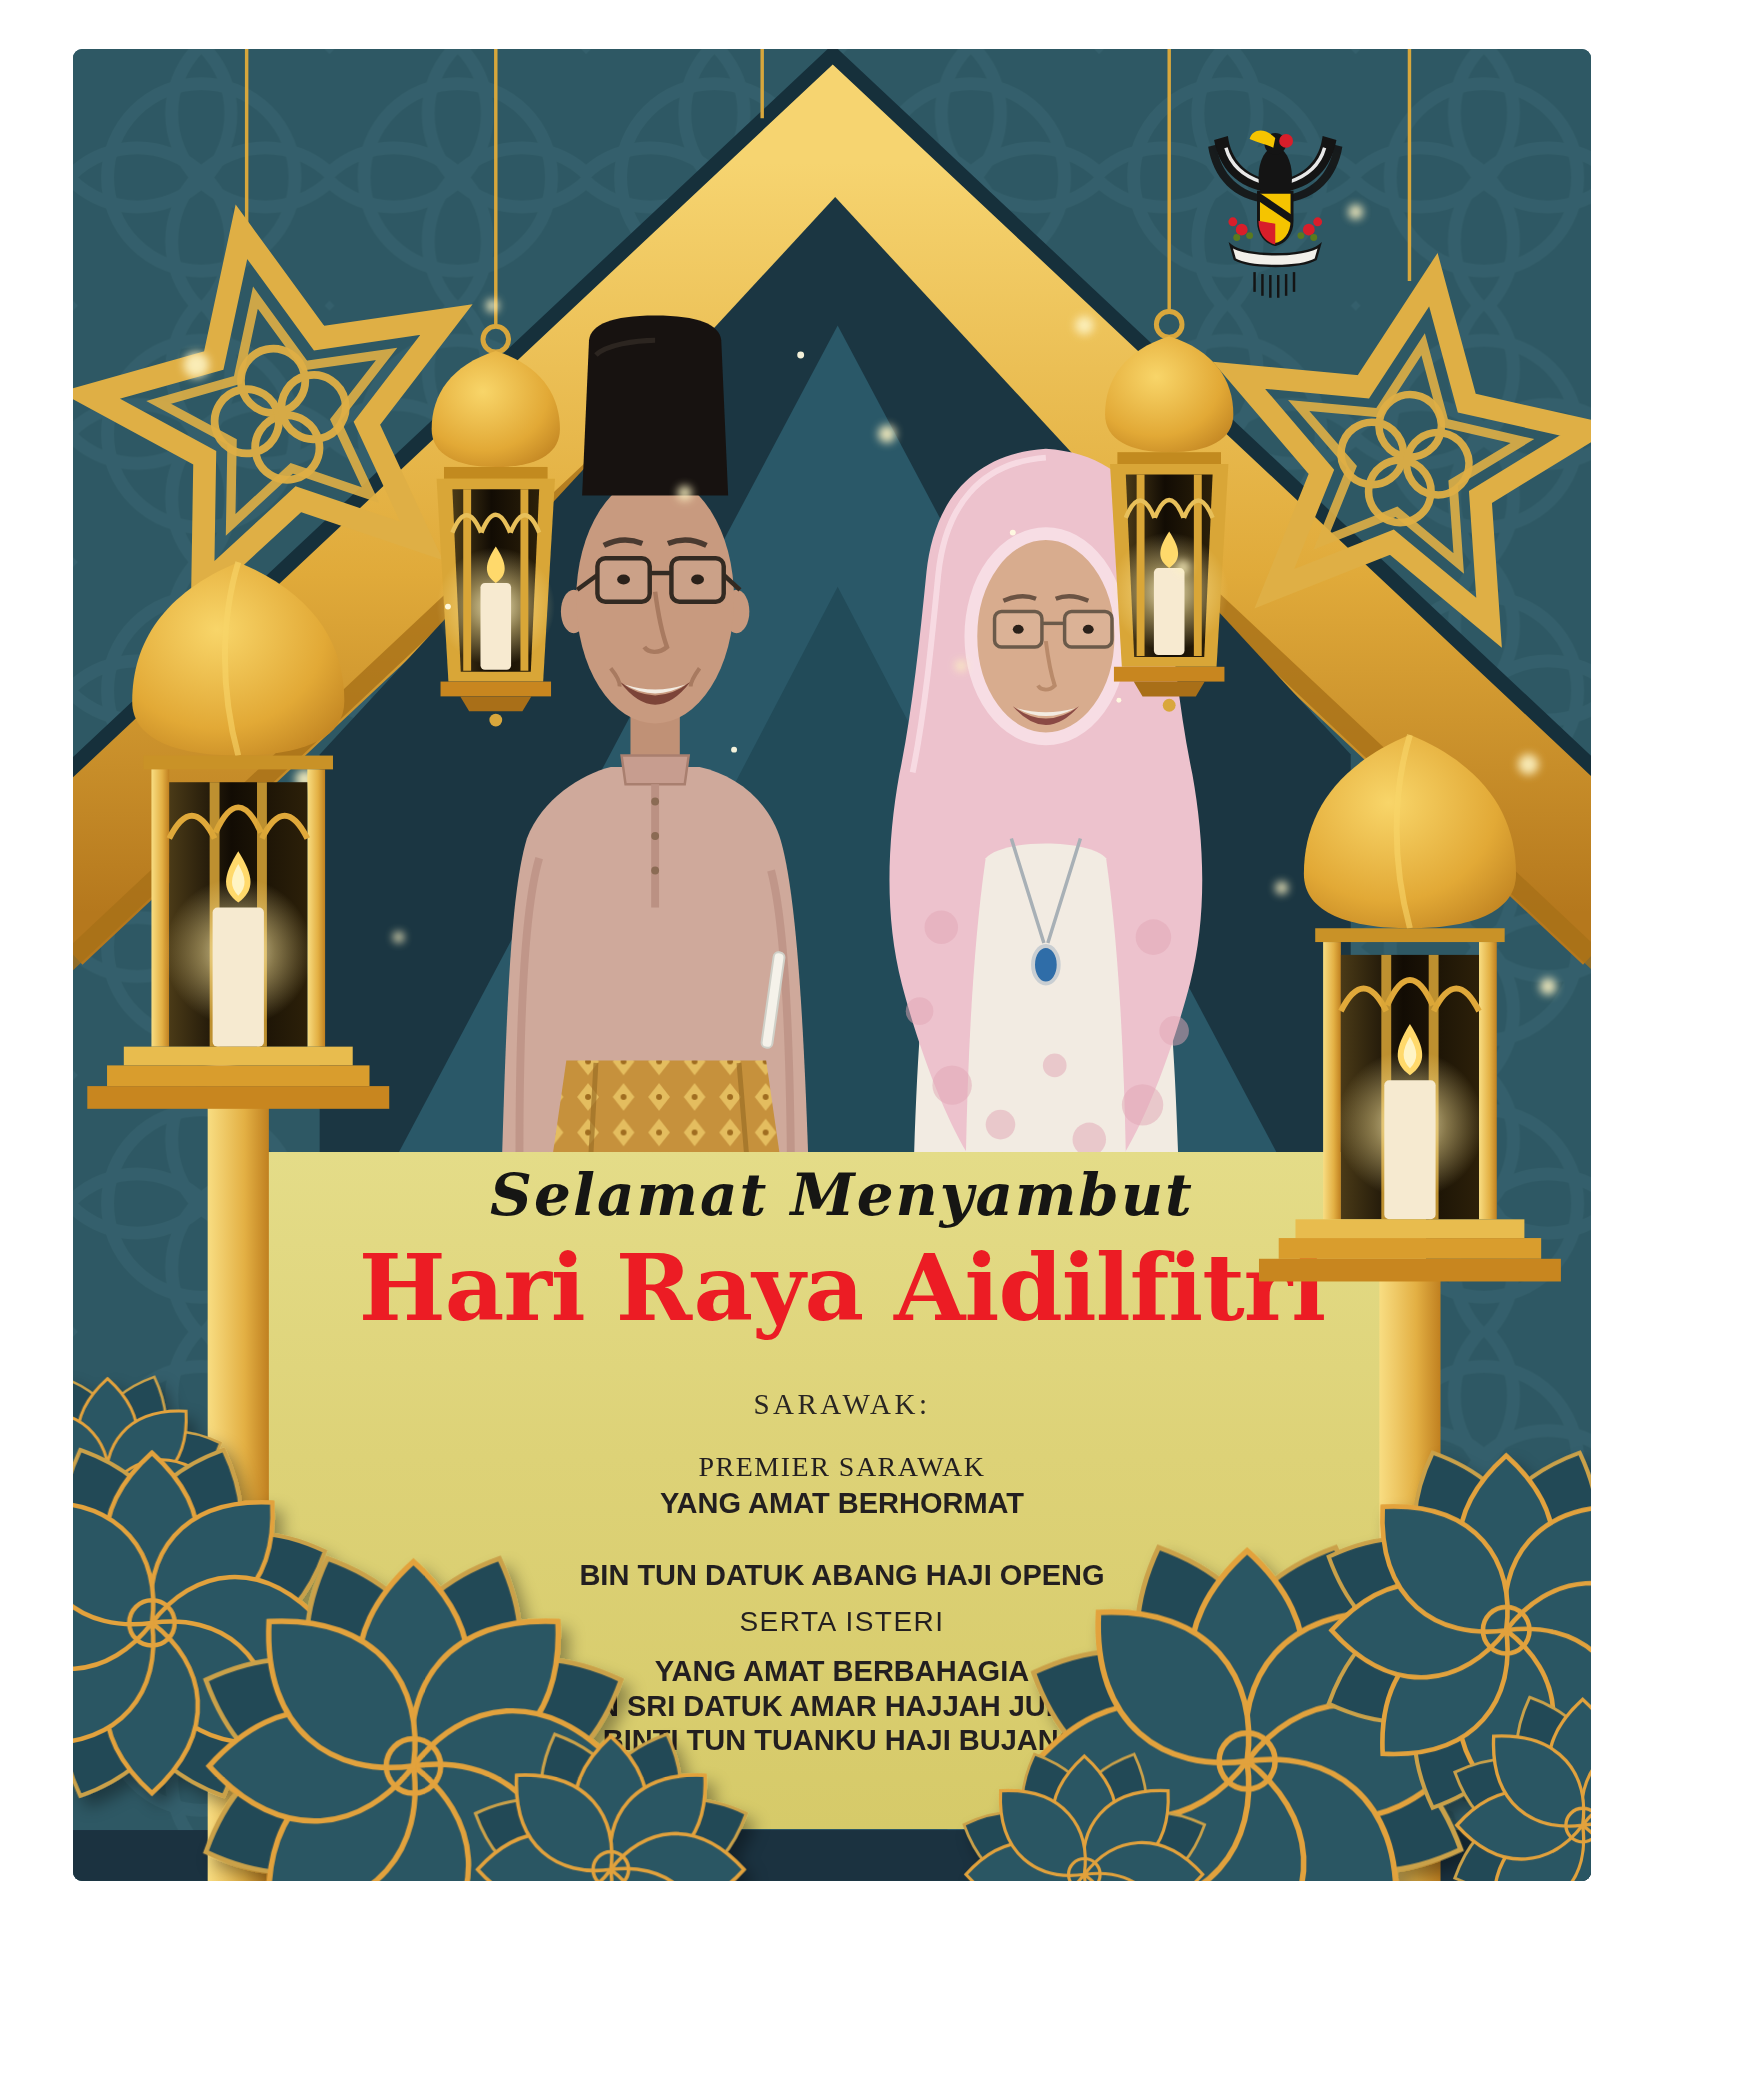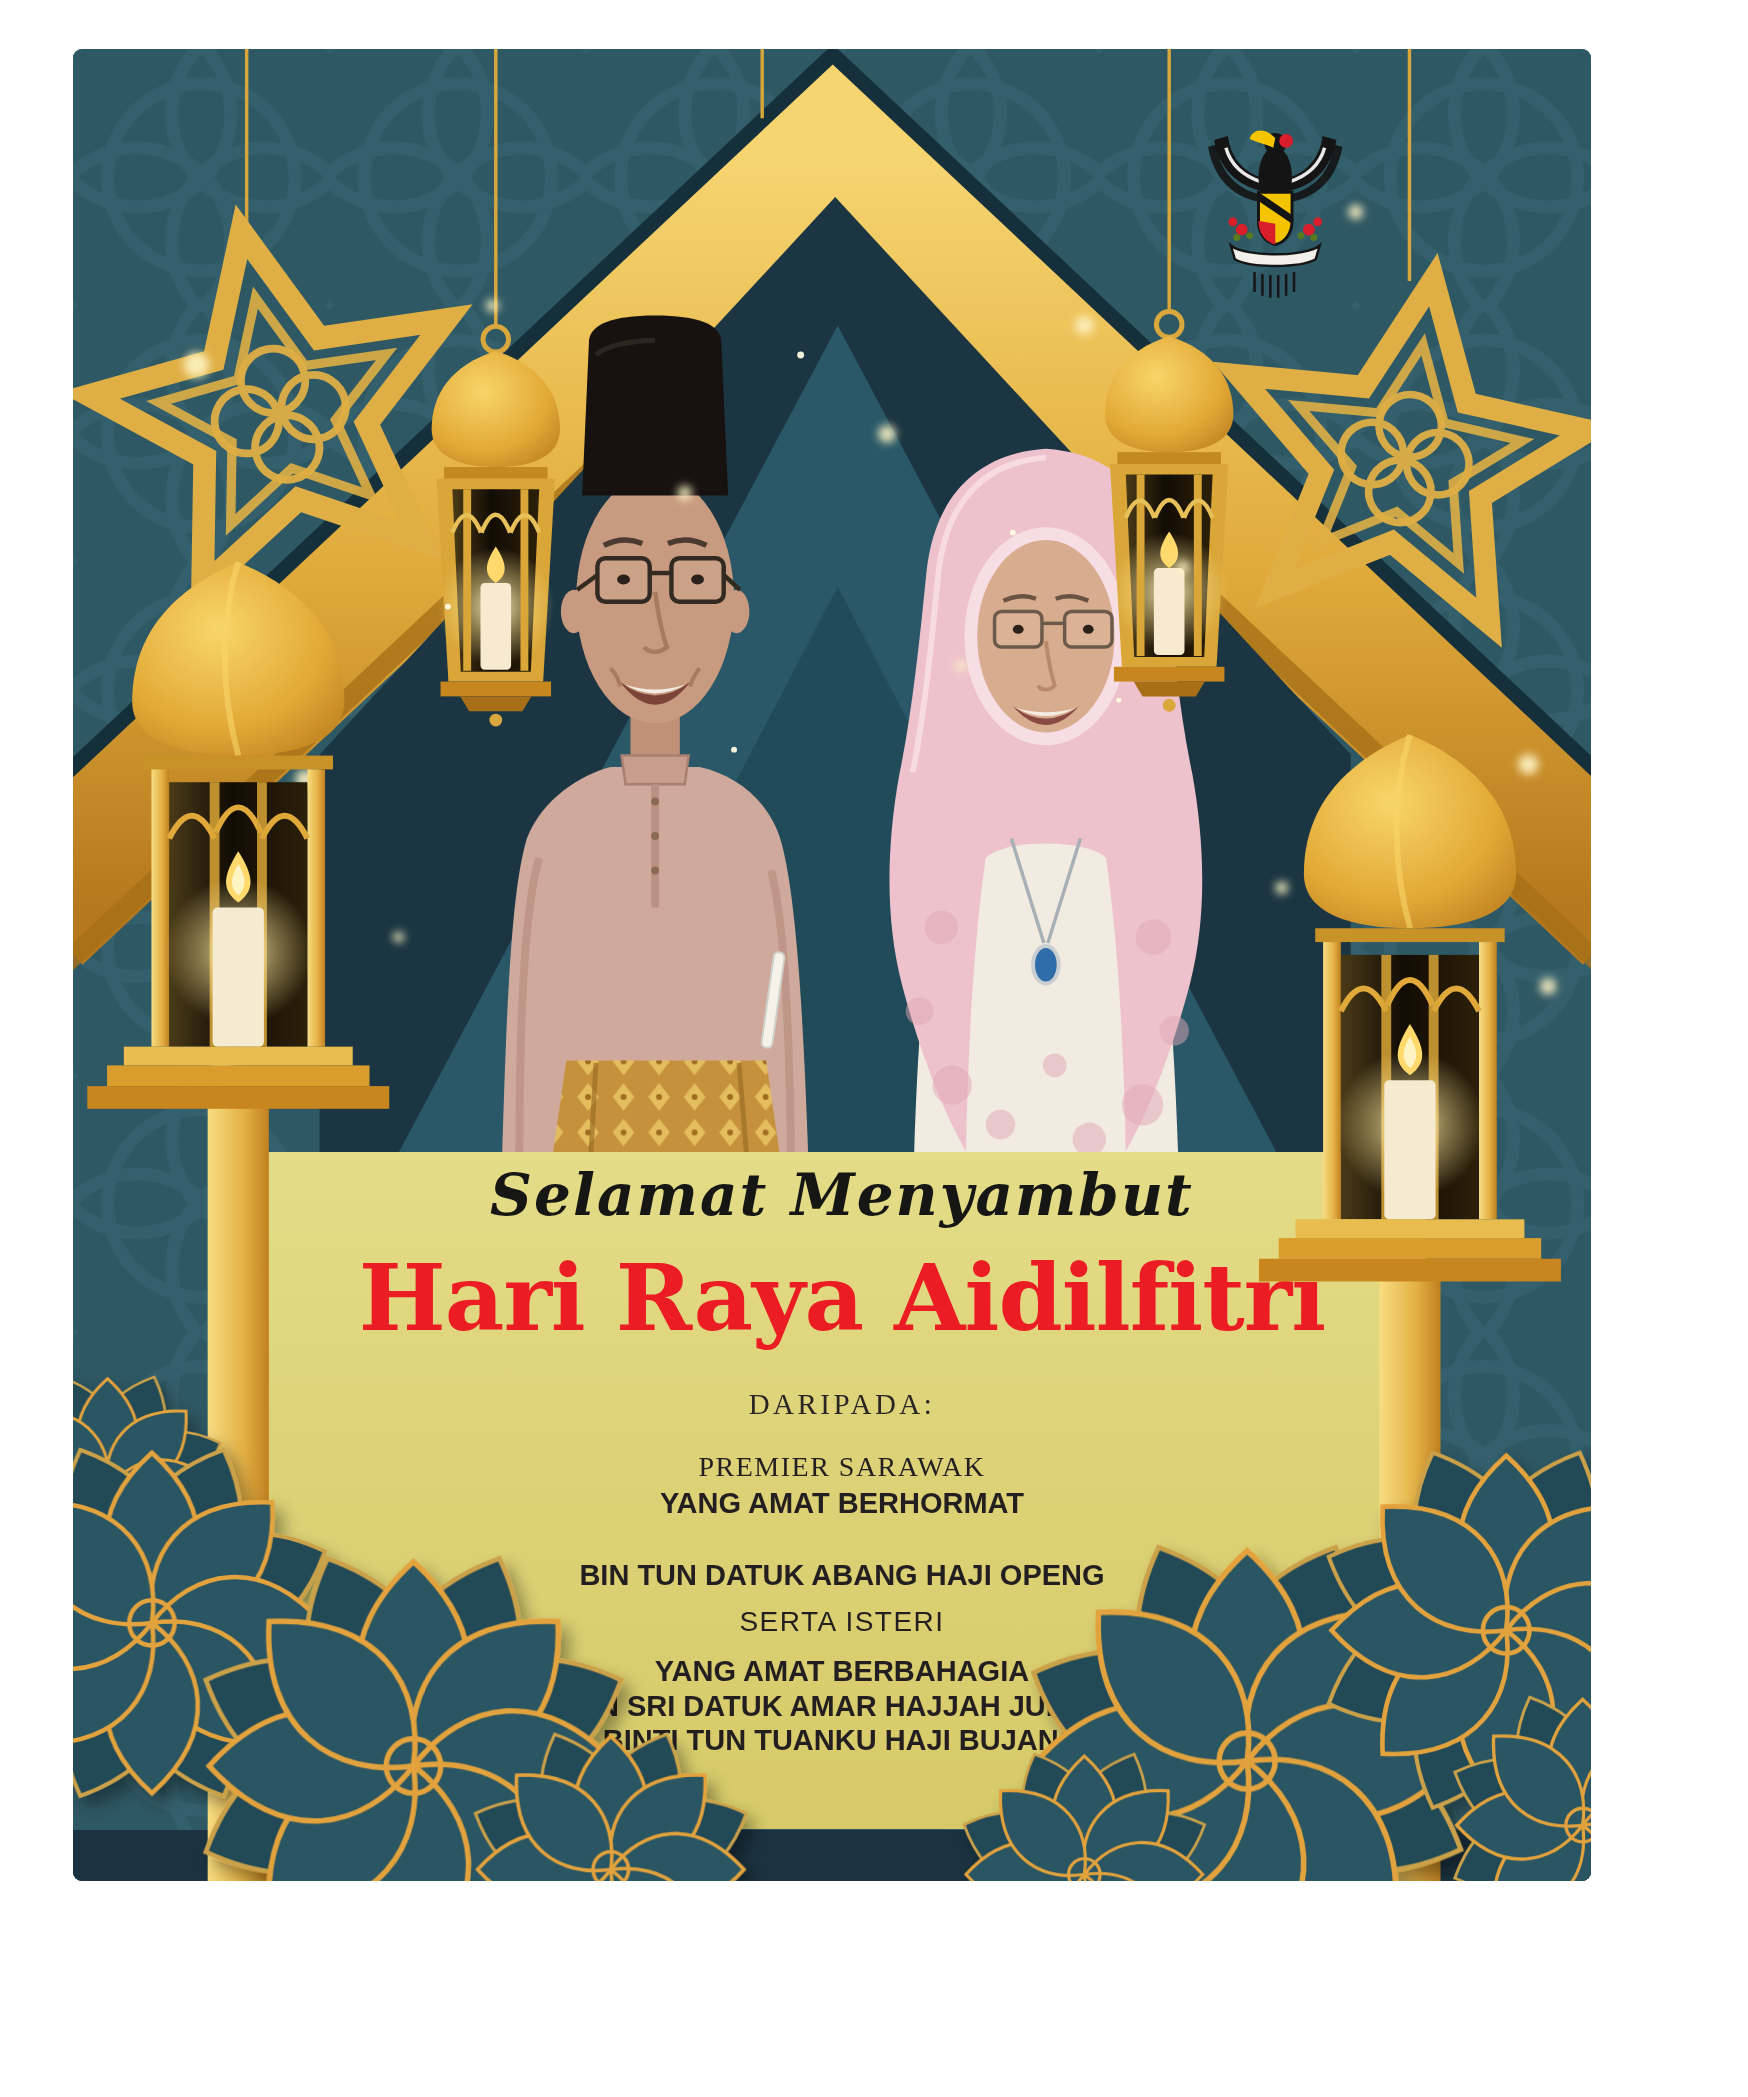--- a/index.html
+++ b/index.html
@@ -8,21 +8,21 @@
   .poster{position:absolute;left:73px;top:49px;width:1518px;height:1832px;overflow:hidden;background:#2e5864;border-radius:9px;}
   .layer{position:absolute;left:0;top:0;width:100%;height:100%;}
   svg{display:block;}
   
   .panel{position:absolute;left:185px;top:1103px;width:1168px;height:677px;
          background:linear-gradient(180deg,#e4dc88 0%,#ddd277 45%,#d6ca69 100%);z-index:2;}
   .t-line{position:absolute;left:0;width:100%;text-align:center;transform:translateY(-50%);
           color:#231f20;white-space:nowrap;}
   .script-title{top:43px;font-family:"DejaVu Serif","Liberation Serif",serif;font-style:italic;
           font-weight:700;font-size:58px;letter-spacing:2px;color:#161614;}
-  .main-title{top:146px;font-family:"DejaVu Serif","Liberation Serif",serif;font-weight:bold;
+  .main-title{top:136px;font-family:"DejaVu Serif","Liberation Serif",serif;font-weight:bold;
           font-size:92px;letter-spacing:-1px;color:#ec1c24;}
   .from-label{top:252px;font-family:"Liberation Serif",serif;font-size:29px;letter-spacing:3.5px;color:#2a2623;}
   .line-reg{font-size:28px;font-weight:500;letter-spacing:1.5px;}
   .line-bold{font-size:29px;font-weight:bold;letter-spacing:0px;}
   .r1{top:315px;font-family:Liberation Serif, serif;} .h1{top:351px;} .n1a{top:387px;} .n1b{top:423px;}
   .r2{top:470px;} .h2{top:519px;} .n2a{top:554px;} .n2b{top:588px;}
 </style>
 </head>
 <body>
 
@@ -268,21 +268,21 @@
           <circle cx="1905" cy="980" r="6"></circle>
           <circle cx="1340" cy="1420" r="6"></circle>
         <circle cx="2120" cy="1320" r="5"></circle>
           <circle cx="760" cy="1130" r="6"></circle>
       </g>
     </svg>
 
     <div class="panel">
       <div class="t-line script-title">Selamat Menyambut</div>
       <div class="t-line main-title">Hari Raya Aidilfitri</div>
-      <div class="t-line from-label">DARIPADA:</div>
+      <div class="t-line from-label">SARAWAK:</div>
       <div class="t-line line-reg r1">PREMIER SARAWAK</div>
       <div class="t-line line-bold h1">YANG AMAT BERHORMAT</div>
       <div class="t-line line-bold n1b">BIN TUN DATUK ABANG HAJI OPENG</div>
       <div class="t-line line-reg r2">SERTA ISTERI</div>
       <div class="t-line line-bold h2">YANG AMAT BERBAHAGIA</div>
       <div class="t-line line-bold n2a">PUAN SRI DATUK AMAR HAJJAH JUMA’ANI</div>
       <div class="t-line line-bold n2b">BINTI TUN TUANKU HAJI BUJANG</div>
     </div>
 
     <svg class="layer" width="1518" height="1832" viewBox="0 0 3077 3713" style="z-index:3;pointer-events:none;">

